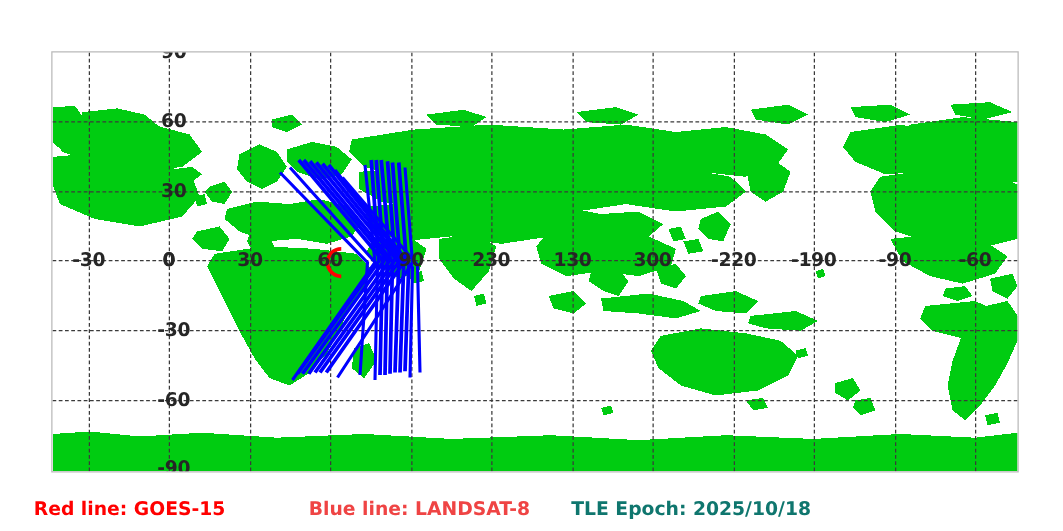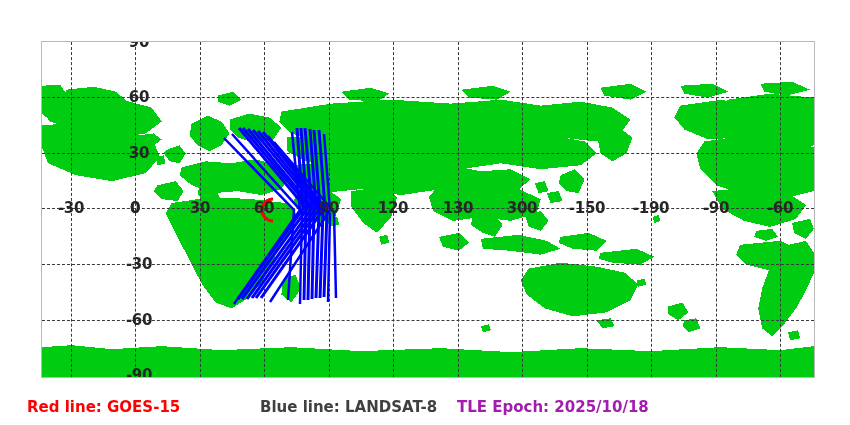--- a/index.html
+++ b/index.html
@@ -90,22 +90,22 @@
   }
   .cap-item {
     position: absolute;
     font-family: "DejaVu Sans", sans-serif;
     font-size: 15px;
     font-weight: bold;
     white-space: nowrap;
     line-height: 26px;
   }
   #cap-red   { left: 27px;  color: #ff0000; }
-  #cap-blue  { left: 260px; color: #404040; }
-  #cap-epoch { left: 457px; color: #a21caf; }
+  #cap-blue  { left: 247px; color: #ef4444; }
+  #cap-epoch { left: 457px; color: #0f766e; }
 </style>
 </head>
 <body>
 
 <div id="plot">
 
   <div id="map-land">
     <svg viewBox="0 0 774 337" preserveAspectRatio="none" shape-rendering="crispEdges">
       <g fill="#00cc11">
 
@@ -256,24 +256,24 @@
         <path d="M231 157 A 11 11 0 1 0 231 179"></path>
       </g>
     </svg>
   </div>
 
   <div class="tick tick-lon" style="left:29px;  top:166px">-30</div>
   <div class="tick tick-lon" style="left:93px;  top:166px">0</div>
   <div class="tick tick-lon" style="left:158px; top:166px">30</div>
   <div class="tick tick-lon" style="left:222px; top:166px">60</div>
   <div class="tick tick-lon" style="left:287px; top:166px">90</div>
-  <div class="tick tick-lon" style="left:351px; top:166px">120</div>
+  <div class="tick tick-lon" style="left:351px; top:166px">230</div>
   <div class="tick tick-lon" style="left:416px; top:166px">130</div>
   <div class="tick tick-lon" style="left:480px; top:166px">300</div>
-  <div class="tick tick-lon" style="left:545px; top:166px">-150</div>
+  <div class="tick tick-lon" style="left:545px; top:166px">-220</div>
   <div class="tick tick-lon" style="left:609px; top:166px">-190</div>
   <div class="tick tick-lon" style="left:674px; top:166px">-90</div>
   <div class="tick tick-lon" style="left:738px; top:166px">-60</div>
 
   <div class="tick tick-lat" style="left:97px; top:0px">90</div>
   <div class="tick tick-lat" style="left:97px; top:55px">60</div>
   <div class="tick tick-lat" style="left:97px; top:111px">30</div>
   <div class="tick tick-lat" style="left:93px; top:166px">0</div>
   <div class="tick tick-lat" style="left:97px; top:222px">-30</div>
   <div class="tick tick-lat" style="left:97px; top:278px">-60</div>

